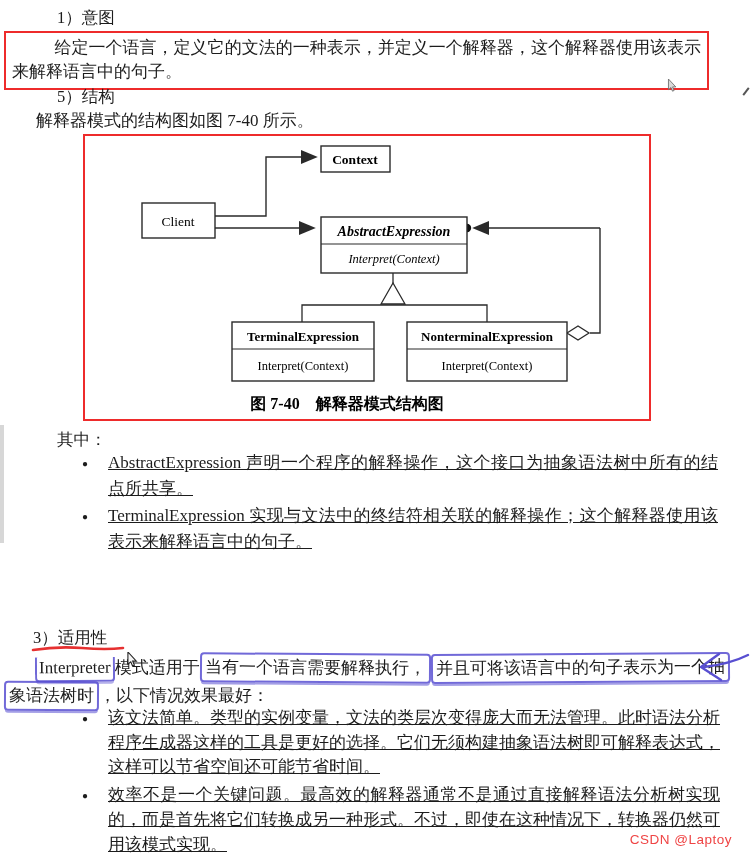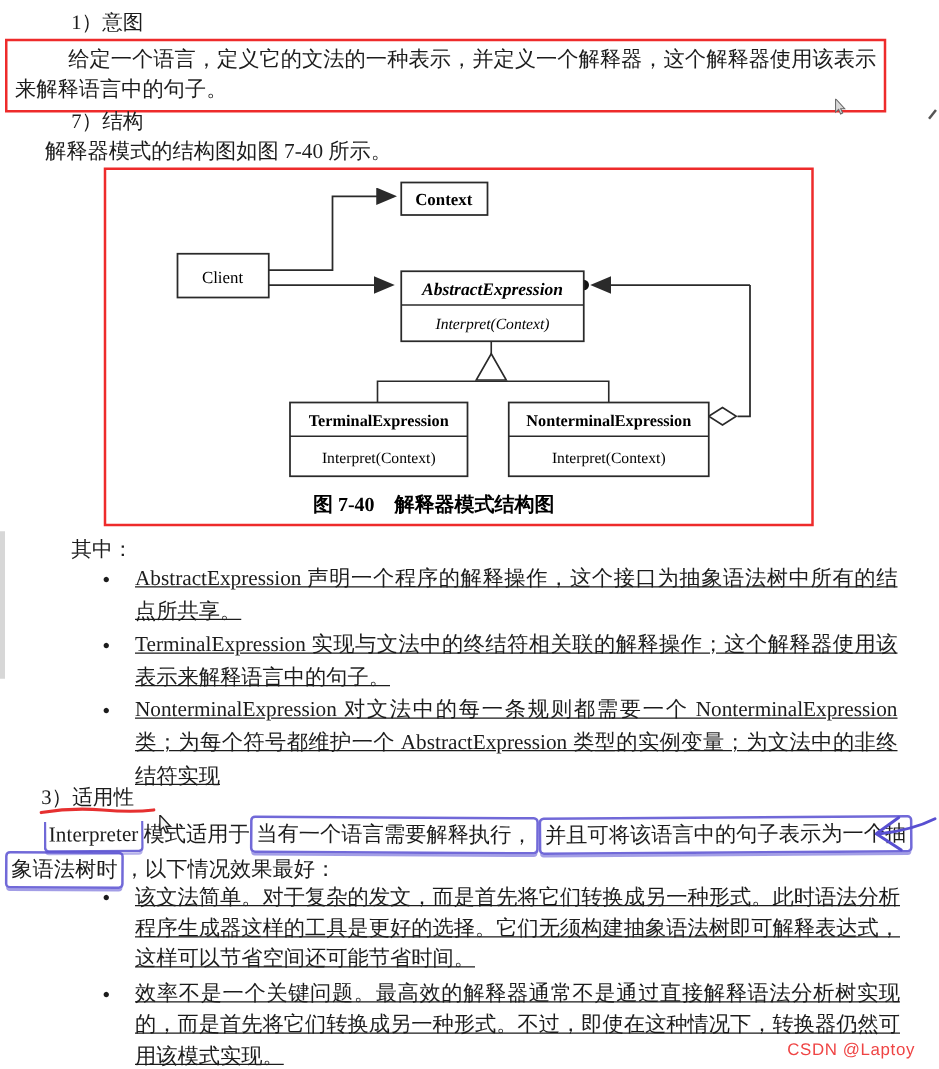--- a/index.html
+++ b/index.html
@@ -72,21 +72,21 @@
 <body>
 
 <div id="page">
 
   <div class="abs heading" style="left:57px;top:7px;">1）意图</div>
 
   <div class="abs" id="intent-box">
     <p>给定一个语言，定义它的文法的一种表示，并定义一个解释器，这个解释器使用该表示来解释语言中的句子。</p>
   </div>
 
-  <div class="abs heading" style="left:57px;top:86px;">7）结构</div>
+  <div class="abs heading" style="left:57px;top:86px;">5）结构</div>
 
   <div class="abs body-text" style="left:36px;top:109px;white-space:nowrap;">解释器模式的结构图如图 7-40 所示。</div>
 
   <div class="abs" id="figure-box">
     <svg width="552" height="283" viewBox="0 0 552 283">
       <defs>
         <marker id="arrow" markerWidth="12" markerHeight="10" refX="10" refY="5" orient="auto">
           <path d="M0,0 L12,5 L0,10 z" fill="#2a2a2a"></path>
         </marker>
       </defs>
@@ -127,21 +127,20 @@
 
       <text x="250" y="273" text-anchor="middle" font-size="16" font-weight="bold" font-family="Liberation Serif, DejaVu Serif, serif">图 7-40　解释器模式结构图</text>
     </svg>
   </div>
 
   <div class="abs heading" style="left:57px;top:429px;">其中：</div>
 
   <ul class="abs doc-list" id="roles-list">
     <li>AbstractExpression 声明一个程序的解释操作，这个接口为抽象语法树中所有的结点所共享。</li>
     <li>TerminalExpression 实现与文法中的终结符相关联的解释操作；这个解释器使用该表示来解释语言中的句子。</li>
-    <li>NonterminalExpression 对文法中的每一条规则都需要一个 NonterminalExpression 类；为每个符号都维护一个 AbstractExpression 类型的实例变量；为文法中的非终结符实现</li>
   </ul>
 
   <div class="abs heading" style="left:33px;top:627px;">3）适用性</div>
   <svg class="abs" id="sec3-underline" viewBox="0 0 96 10">
     <path d="M3,6 Q28,2 52,4 T93,4" fill="none" stroke="#e63030" stroke-width="2.6" stroke-linecap="round"></path>
   </svg>
 
   <div class="abs interp-line" style="left:35px;top:653px;">
     <span class="ink-open-top tilt-a">Interpreter</span><span>模式适用于</span><span class="ink tilt-b">当有一个语言需要解释执行，</span><span class="ink tilt-a">并且可将该语言中的句子表示为一个抽</span>
   </div>
@@ -149,21 +148,21 @@
   <div class="abs interp-line" style="left:4px;top:681px;">
     <span class="ink tilt-b">象语法树时</span><span>，以下情况效果最好：</span>
   </div>
 
   <svg class="abs" style="left:692px;top:648px;width:58px;height:36px;" viewBox="0 0 58 36">
     <path d="M56,7 Q38,16 12,19" fill="none" stroke="#584fd1" stroke-width="2.4" stroke-linecap="round"></path>
     <path d="M27,6 L9,19 L29,32" fill="none" stroke="#584fd1" stroke-width="2.4" stroke-linecap="round" stroke-linejoin="round"></path>
   </svg>
 
   <ul class="abs doc-list" id="best-list">
-    <li>该文法简单。对于复杂的发文，而是首先将它们转换成另一种形式。此时语法分析程序生成器这样的工具是更好的选择。它们无须构建抽象语法树即可解释表达式，这样可以节省空间还可能节省时间。</li>
+    <li>该文法简单。类型的实例变量，文法的类层次变得庞大而无法管理。此时语法分析程序生成器这样的工具是更好的选择。它们无须构建抽象语法树即可解释表达式，这样可以节省空间还可能节省时间。</li>
     <li>效率不是一个关键问题。最高效的解释器通常不是通过直接解释语法分析树实现的，而是首先将它们转换成另一种形式。不过，即使在这种情况下，转换器仍然可用该模式实现。</li>
   </ul>
 
   <div class="abs" id="watermark">CSDN @Laptoy</div>
 
   <svg class="abs" style="left:667px;top:79px;width:10px;height:13px;" viewBox="0 0 8 11">
     <path d="M1,0 L1,9 L3.1,7.2 L4.4,10.3 L5.8,9.7 L4.5,6.7 L7.2,6.7 Z" fill="#d9d9d9" stroke="#666" stroke-width="0.7"></path>
   </svg>
   <svg class="abs" style="left:126px;top:652px;width:12px;height:15px;" viewBox="0 0 8 11">
     <path d="M1,0 L1,9 L3.1,7.2 L4.4,10.3 L5.8,9.7 L4.5,6.7 L7.2,6.7 Z" fill="#f5f5f5" stroke="#222" stroke-width="0.8"></path>

